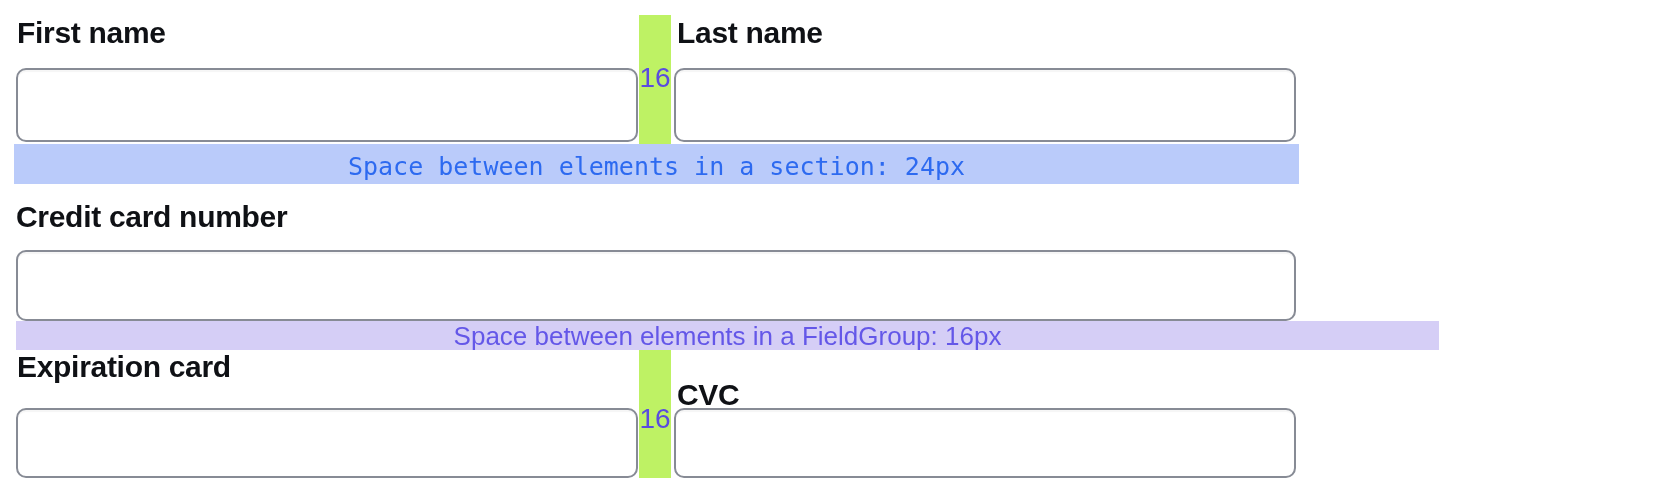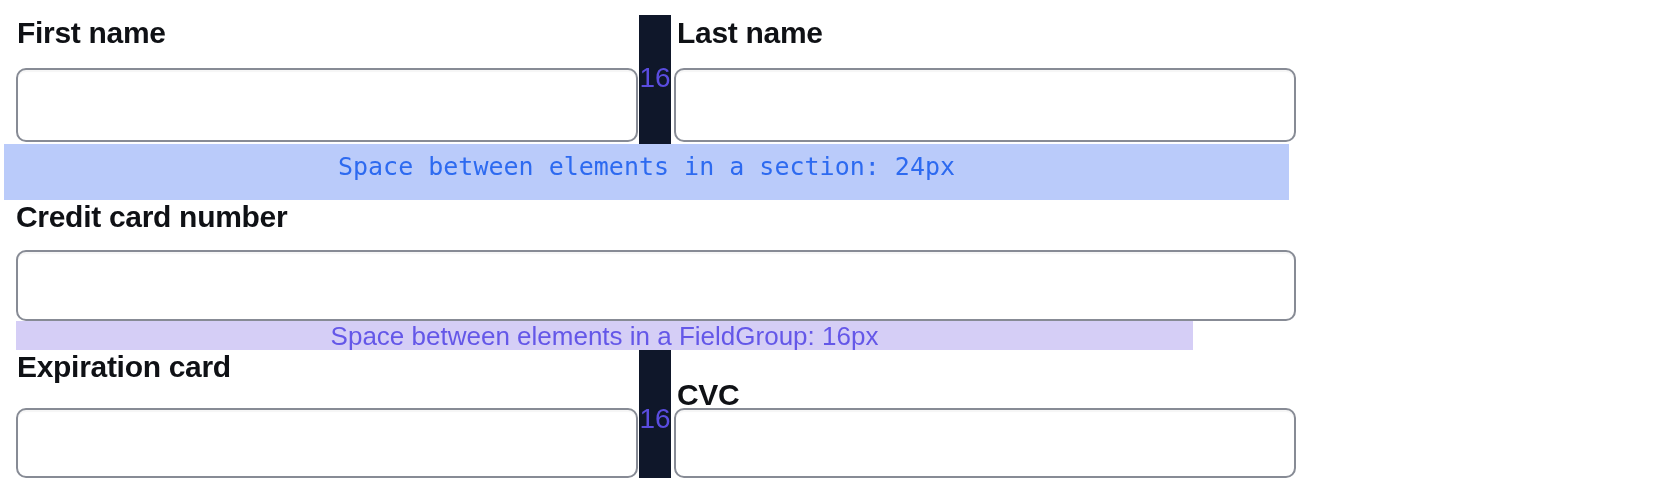--- a/index.html
+++ b/index.html
@@ -50,21 +50,21 @@
   #input-last-name   { left: 674px; top: 68px;  width: 622px;  height: 74px; }
   #input-credit-card { left: 16px;  top: 250px; width: 1280px; height: 71px; }
   #input-expiration  { left: 16px;  top: 408px; width: 622px;  height: 70px; }
   #input-cvc         { left: 674px; top: 408px; width: 622px;  height: 70px; }
 
   
   .gap-strip {
     position: absolute;
     left: 639px;
     width: 32px;
-    background: #0f172a;
+    background: #bef264;
   }
   #gap-strip-top    { top: 15px;  height: 129px; }
   #gap-strip-bottom { top: 350px; height: 128px; }
   .gap-num {
     position: absolute;
     left: 0;
     width: 100%;
     text-align: center;
     font-size: 28px;
     line-height: 28px;
@@ -75,34 +75,34 @@
   #gap-strip-bottom .gap-num { top: 55px; }
 
   
   .spacer-bar {
     position: absolute;
     text-align: center;
     white-space: nowrap;
     overflow: hidden;
   }
   #section-spacer {
-    left: 4px;
+    left: 14px;
     top: 144px;
     width: 1285px;
-    height: 56px;
+    height: 40px;
     line-height: 46px;
     background: #bacbfa;
     color: #2d6af0;
     font-family: "DejaVu Sans Mono", "Liberation Mono", monospace;
     font-size: 25px;
   }
   #fieldgroup-spacer {
     left: 16px;
     top: 321px;
-    width: 1177px;
+    width: 1423px;
     height: 29px;
     line-height: 30px;
     background: #d5cef6;
     color: #6457e8;
     font-family: "Liberation Sans", sans-serif;
     font-size: 26px;
     font-weight: 500;
   }
 </style>
 </head>

